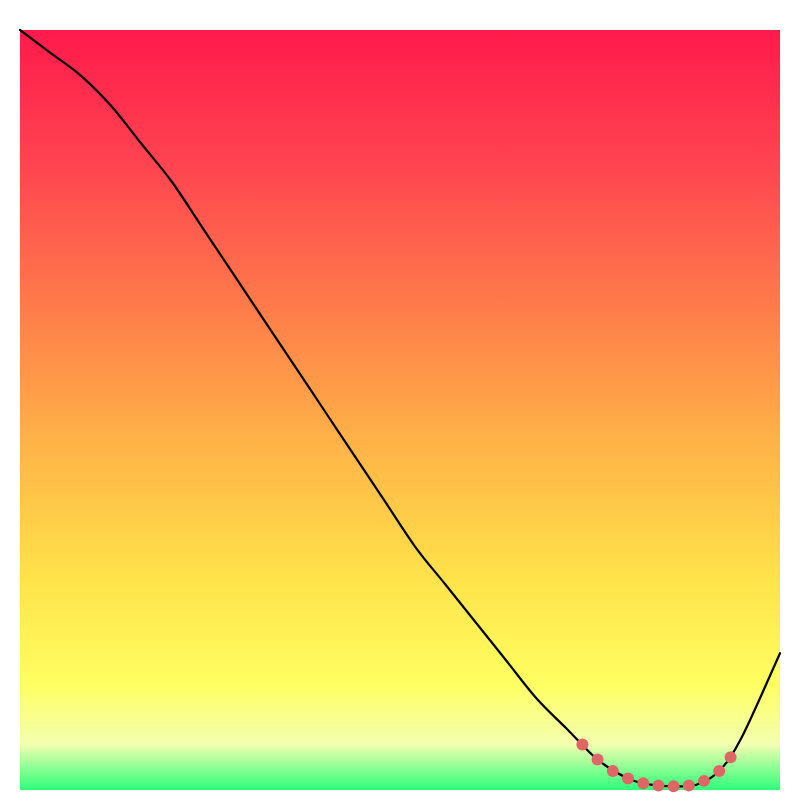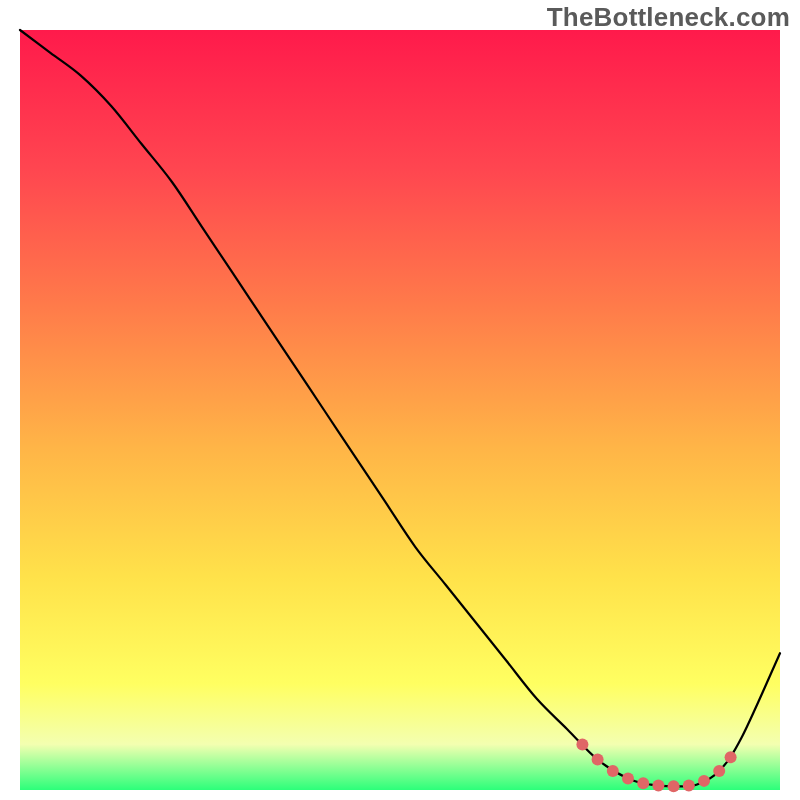--- a/index.html
+++ b/index.html
@@ -73,14 +73,13 @@
         <circle cx="643.1999999999999" cy="783.16" r="6" class="marker"></circle>
         <circle cx="658.4" cy="785.4399999999999" r="6" class="marker"></circle>
         <circle cx="673.6" cy="786.2" r="6" class="marker"></circle>
         <circle cx="688.8" cy="785.4399999999999" r="6" class="marker"></circle>
         <circle cx="704" cy="780.88" r="6" class="marker"></circle>
         <circle cx="719.2" cy="771" r="6" class="marker"></circle>
         <circle cx="730.6" cy="757.3199999999999" r="6" class="marker"></circle>
       </g>
   </svg>
 
-  <div class="watermark">TheBottleneck.com</div>
 </div>
 
 </body></html>

